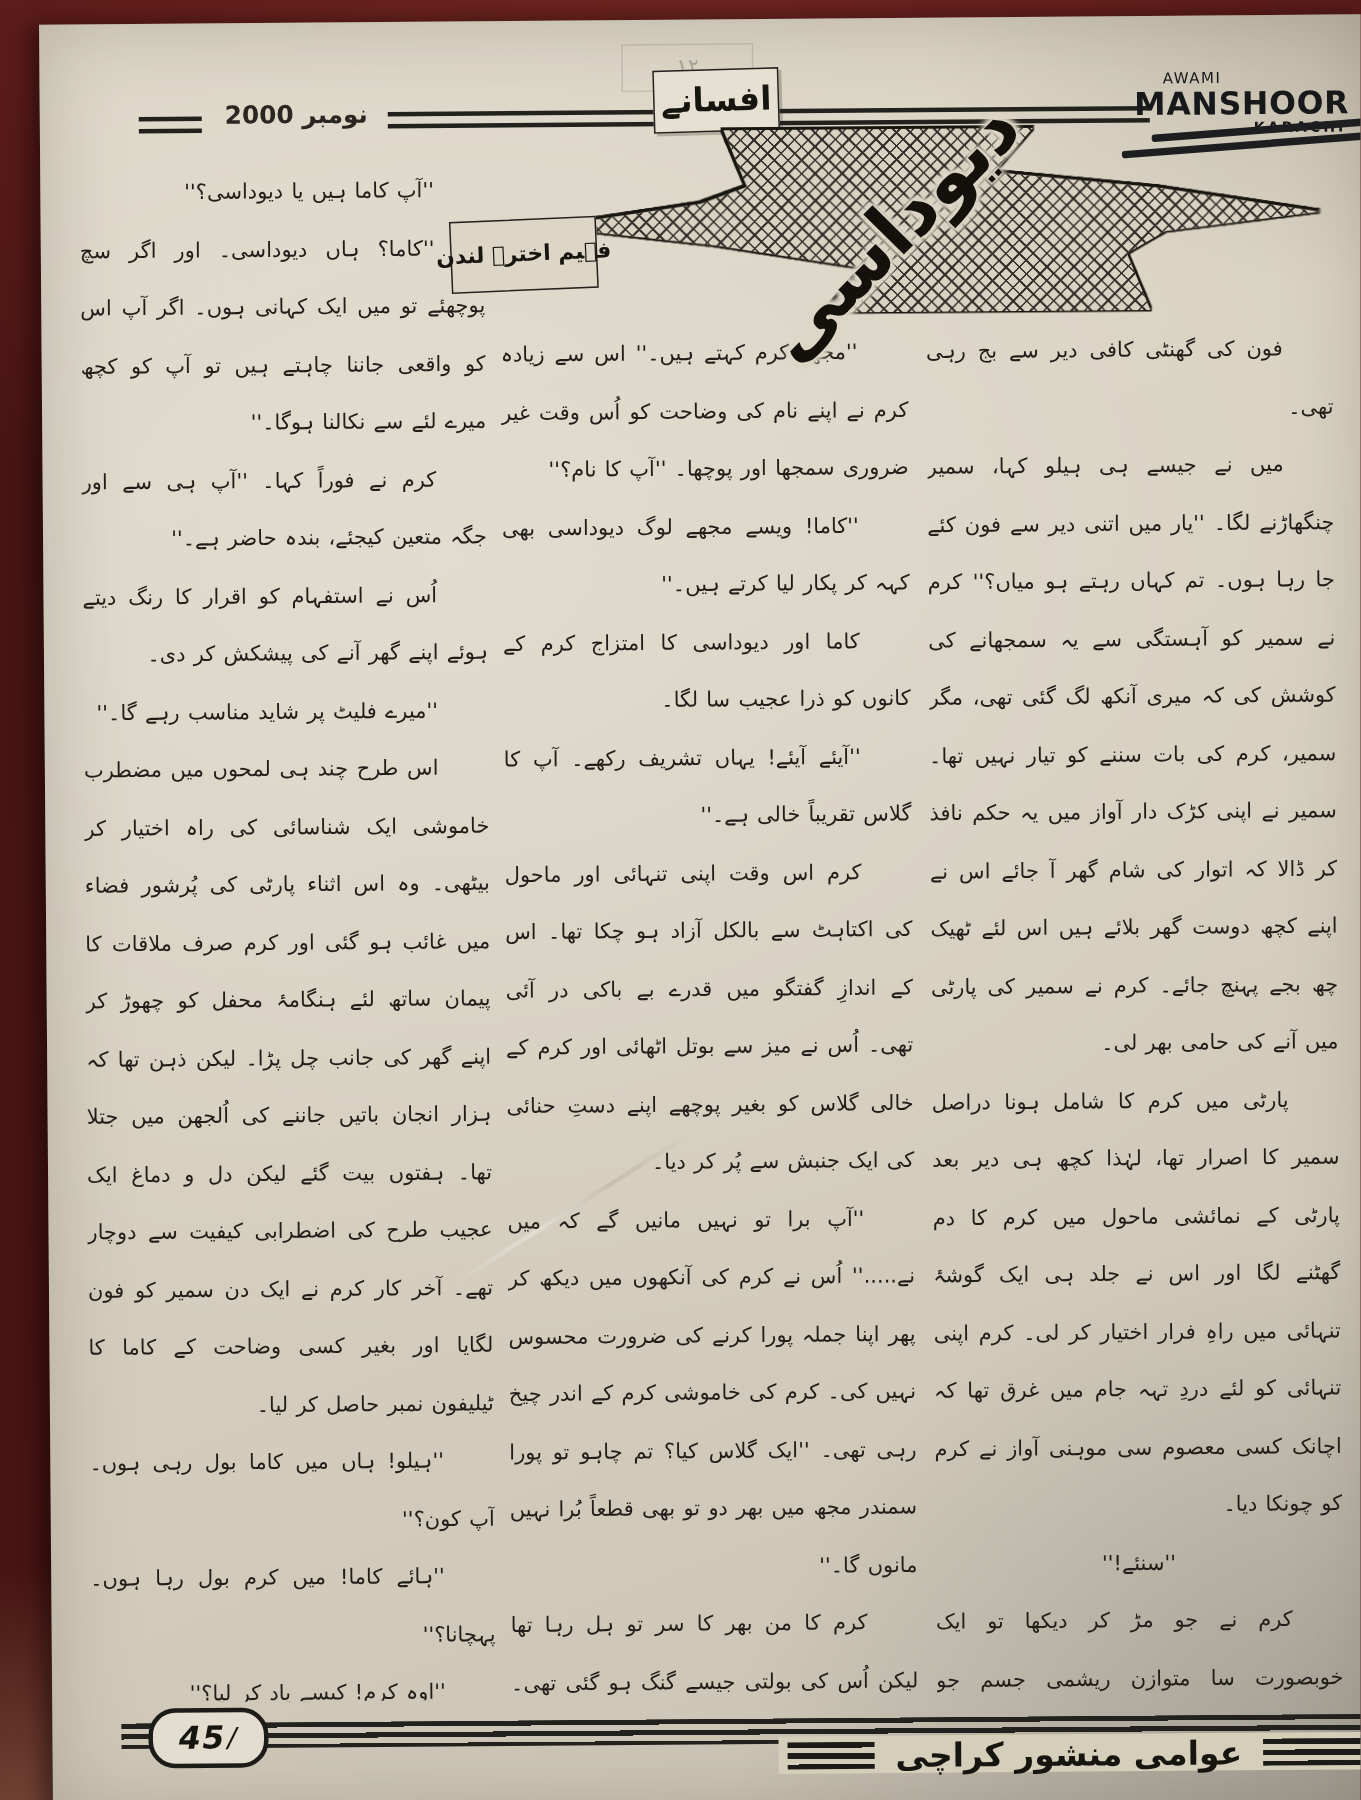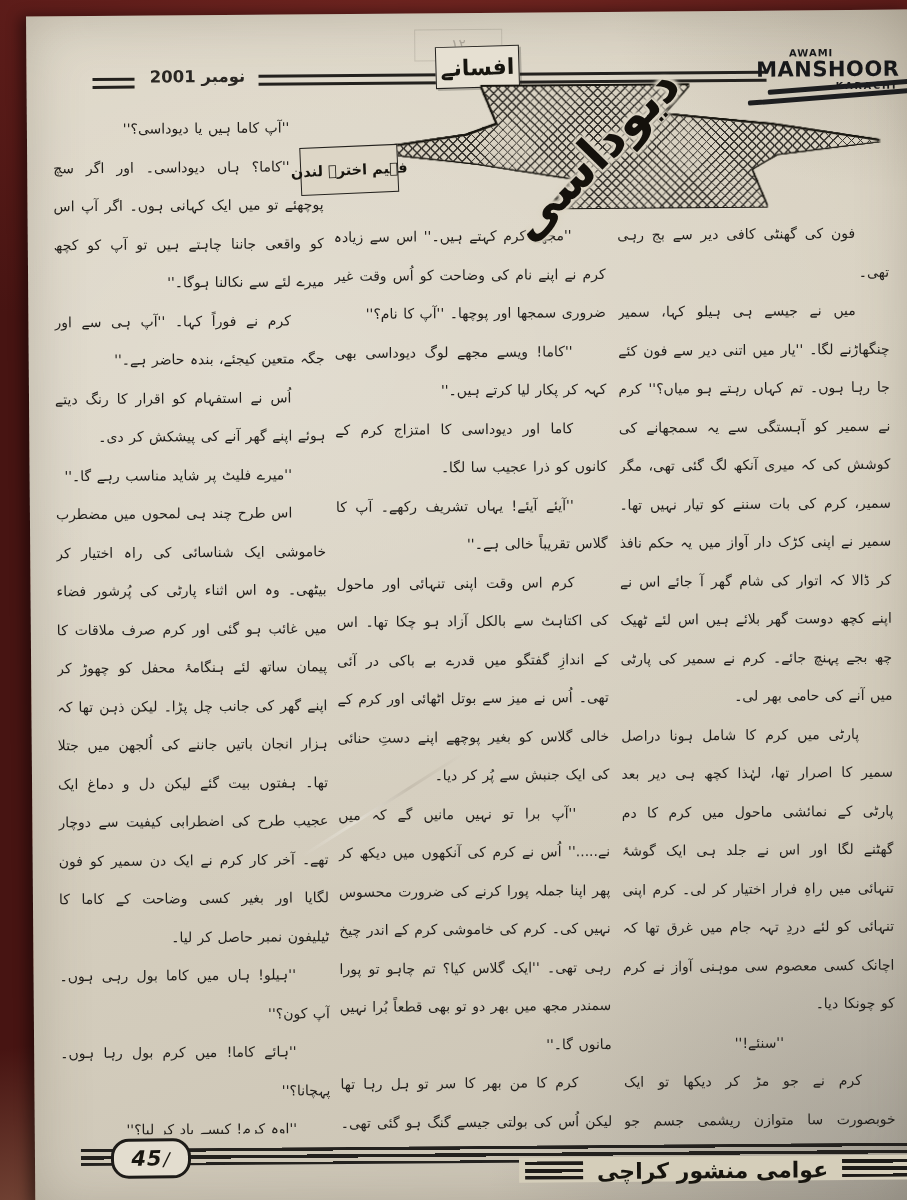--- a/index.html
+++ b/index.html
@@ -41,21 +41,21 @@
     font-size:16.5px;font-weight:bold;color:#2a2723;white-space:nowrap;
   }
   .rule-long{position:absolute;left:232px;top:30px;width:508px;}
   .section-box{
     position:absolute;left:409px;top:3px;width:82px;height:40px;background:#e6e0d2;
     border:1.6px solid #23211e;box-shadow:2px 2px 0 rgba(40,38,34,.25);
     display:flex;align-items:center;justify-content:center;transform:rotate(-1.2deg);
     font-size:22px;font-weight:bold;color:#17150f;
   }
   .logo{position:absolute;right:12px;top:8px;text-align:right;color:#17181a;line-height:1;}
-  .logo .l1{font-size:10px;font-weight:bold;letter-spacing:1px;margin-right:66px;}
+  .logo .l1{font-size:10px;font-weight:normal;letter-spacing:1px;margin-right:66px;text-align:center;}
   .logo .l2{font-size:21px;font-weight:bold;letter-spacing:.5px;margin-top:1px;}
   .logo .l3{font-size:9.5px;font-weight:bold;letter-spacing:2px;margin-top:1px;margin-right:2px;}
   .swoosh{position:absolute;right:-6px;width:150px;height:4.5px;background:#1d1e20;border-radius:2px;}
   .sw1{top:44px;transform:rotate(-4deg);}
   .sw2{top:54px;transform:rotate(-4deg);width:170px;}
   
   .banner-zone{position:relative;height:112px;margin-bottom:4px;}
   .starburst{
     position:absolute;right:8px;top:-14px;width:516px;height:122px;
     filter:drop-shadow(1.4px 0 0 #17150f) drop-shadow(-1.4px 0 0 #17150f) drop-shadow(0 1.4px 0 #17150f) drop-shadow(0 -1.4px 0 #17150f);
@@ -90,21 +90,21 @@
     color:#211e1a;text-indent:2.4em;word-spacing:1px;
   }
   .para.center{text-align:center;text-align-last:center;text-indent:0;}
   
   .footer{position:absolute;left:0;right:0;bottom:0;height:74px;direction:ltr;}
   .triple-rule{
     position:absolute;left:46px;right:0;top:14px;height:17px;
     background:repeating-linear-gradient(#23211e 0 3.4px,transparent 3.4px 7.2px);
   }
   .page-num{
-    position:absolute;left:76px;top:4px;width:74px;height:34px;background:#e3ddcf;
+    position:absolute;left:64px;top:4px;width:74px;height:34px;background:#e3ddcf;
     border:3px solid #1d1b18;border-radius:18px;
     display:flex;align-items:center;justify-content:center;
     font-size:21px;font-weight:bold;font-style:italic;color:#17150f;letter-spacing:1px;
   }
   .page-num::after{content:"/";font-weight:normal;font-size:18px;margin-left:1px;}
   .footer-cal{
     position:absolute;right:0;top:26px;display:flex;align-items:center;direction:ltr;
     background:linear-gradient(#d5ceba,#d5ceba);padding-left:6px;
   }
   .bar-block{height:18px;width:58px;background:repeating-linear-gradient(#1d1b18 0 3.8px,transparent 3.8px 7.4px);}
@@ -113,21 +113,21 @@
 </style>
 </head>
 <body>
 
 <div class="page">
   <div class="crease"></div>
 
   <div class="header">
     <div class="ghost-mark">۱۲</div>
     <div class="dbl-rule rule-stub"></div>
-    <div class="issue-date">نومبر 2001</div>
+    <div class="issue-date">نومبر 2000</div>
     <div class="dbl-rule rule-long"></div>
     <div class="section-box">افسانے</div>
     <div class="logo">
       <div class="l1">AWAMI</div>
       <div class="l2">MANSHOOR</div>
       <div class="l3">KARACHI</div>
     </div>
     <div class="swoosh sw1"></div>
     <div class="swoosh sw2"></div>
   </div>

